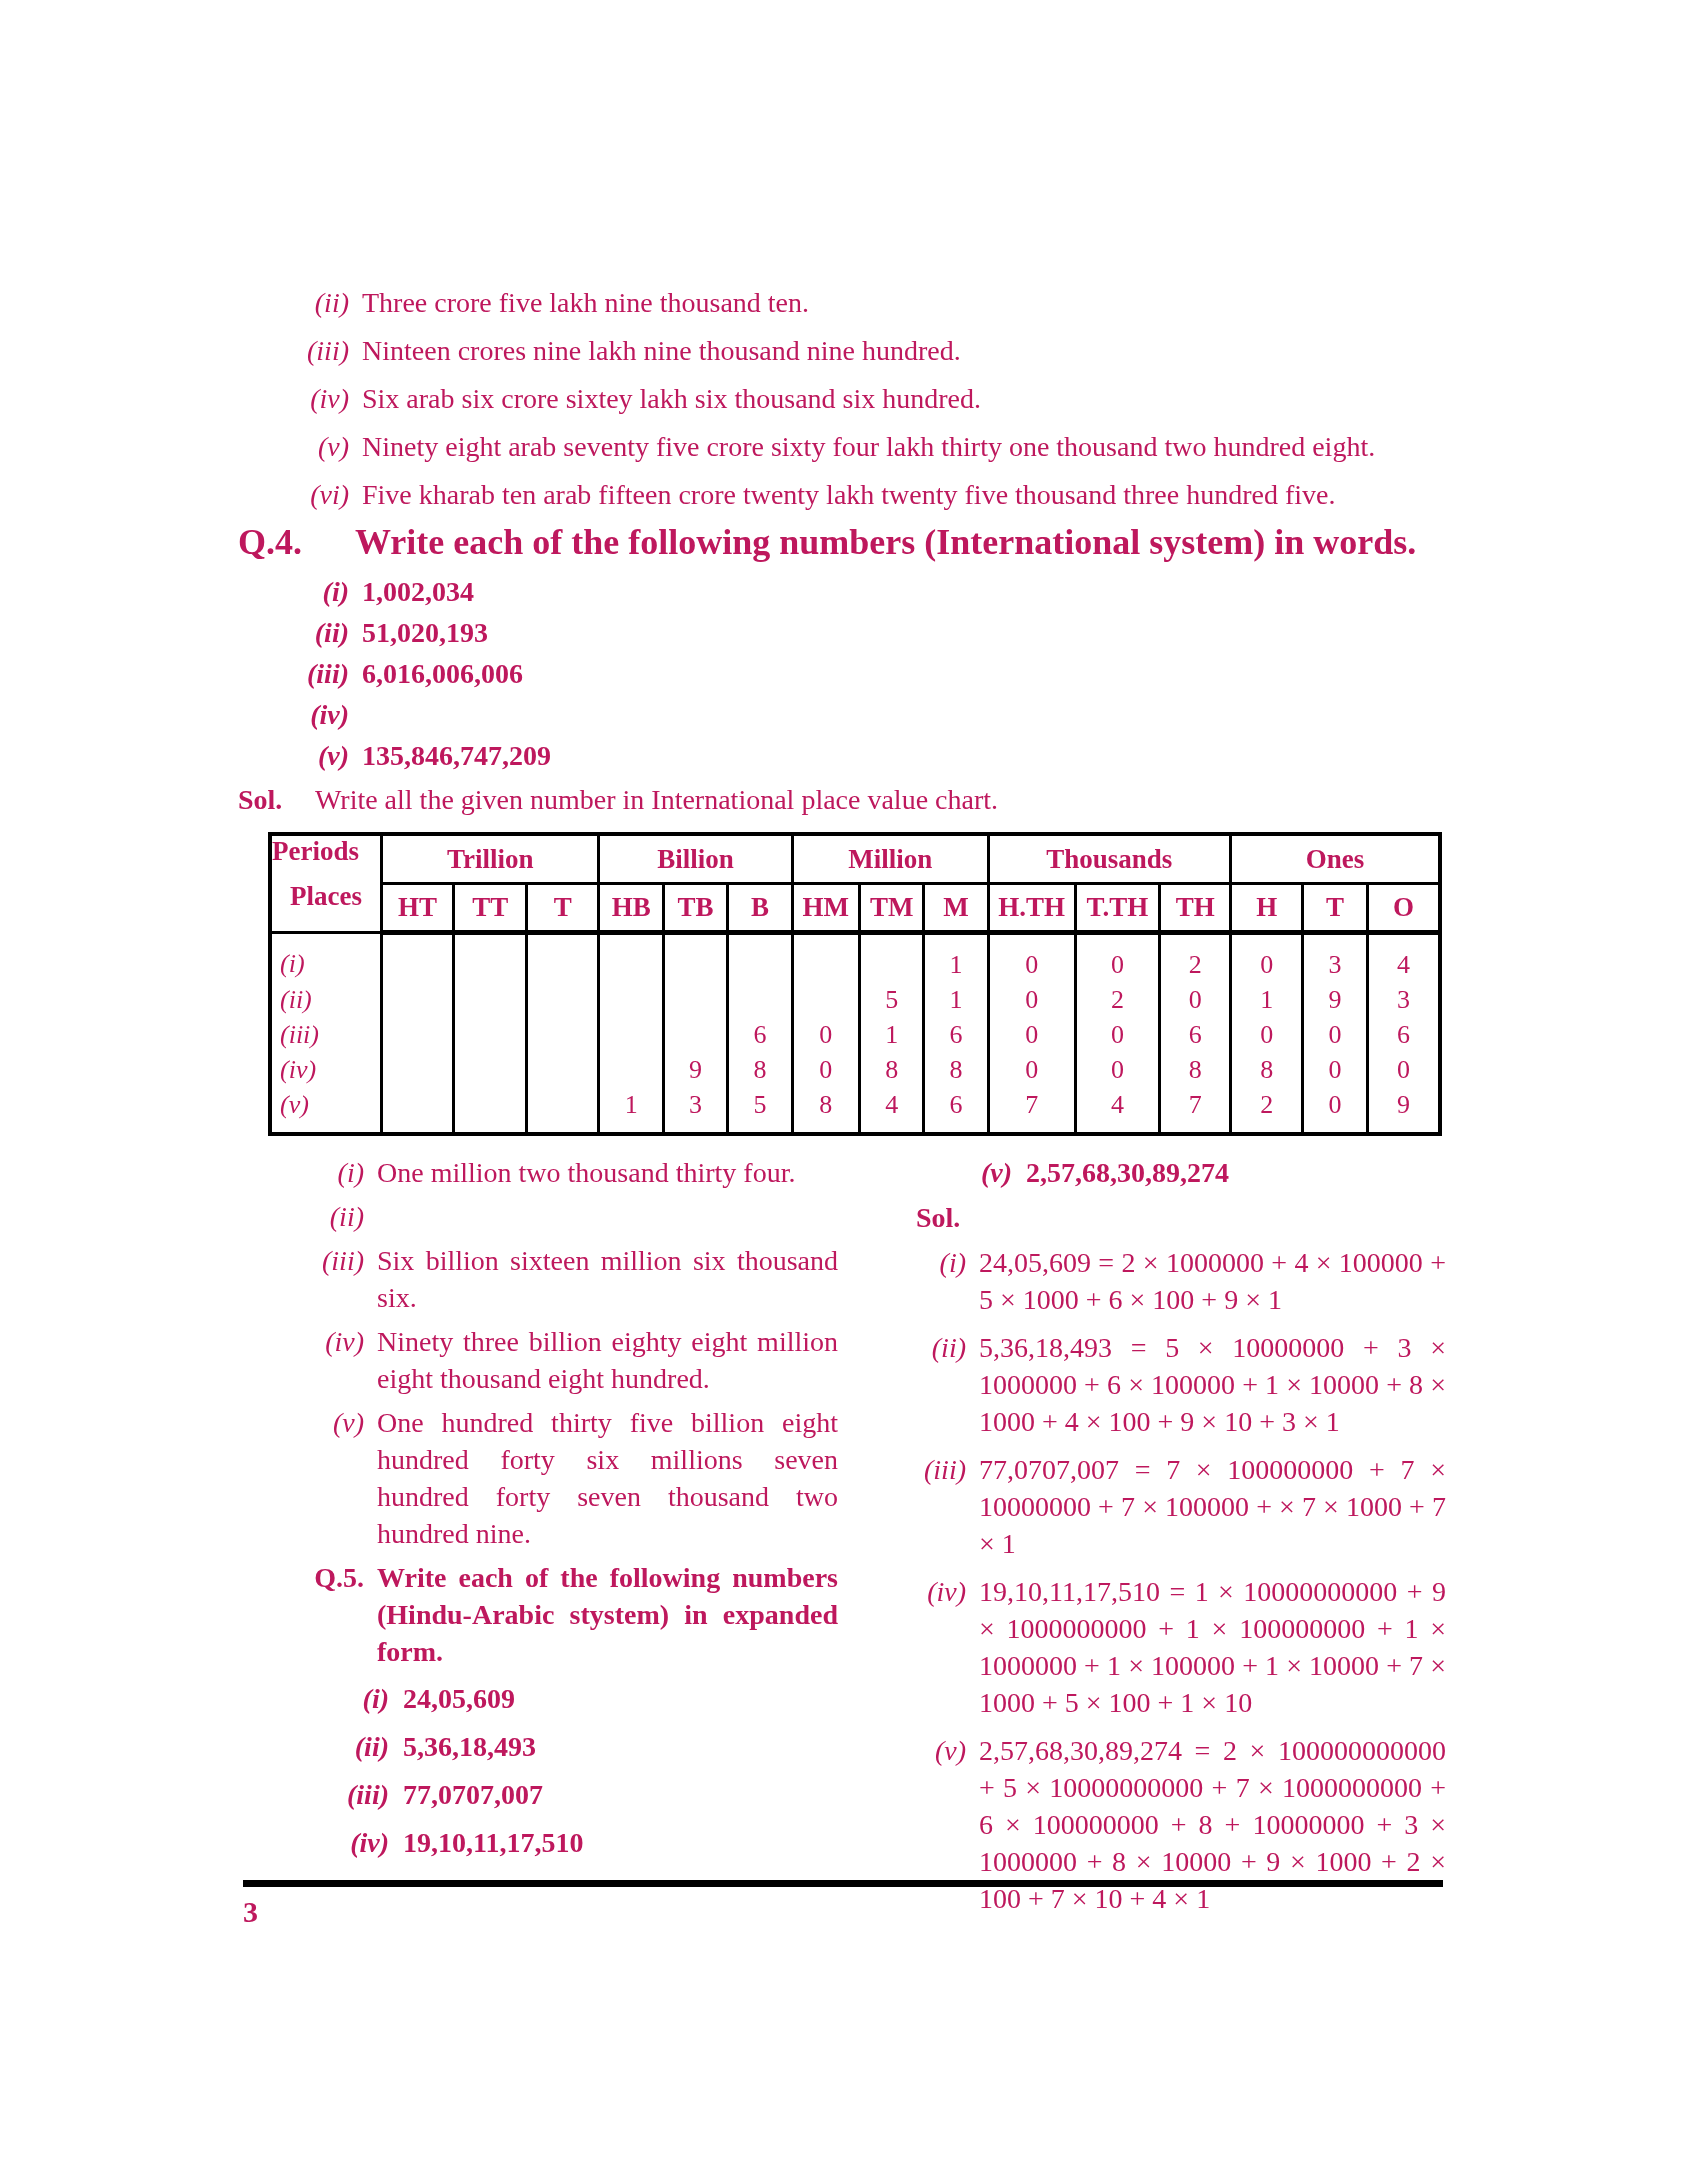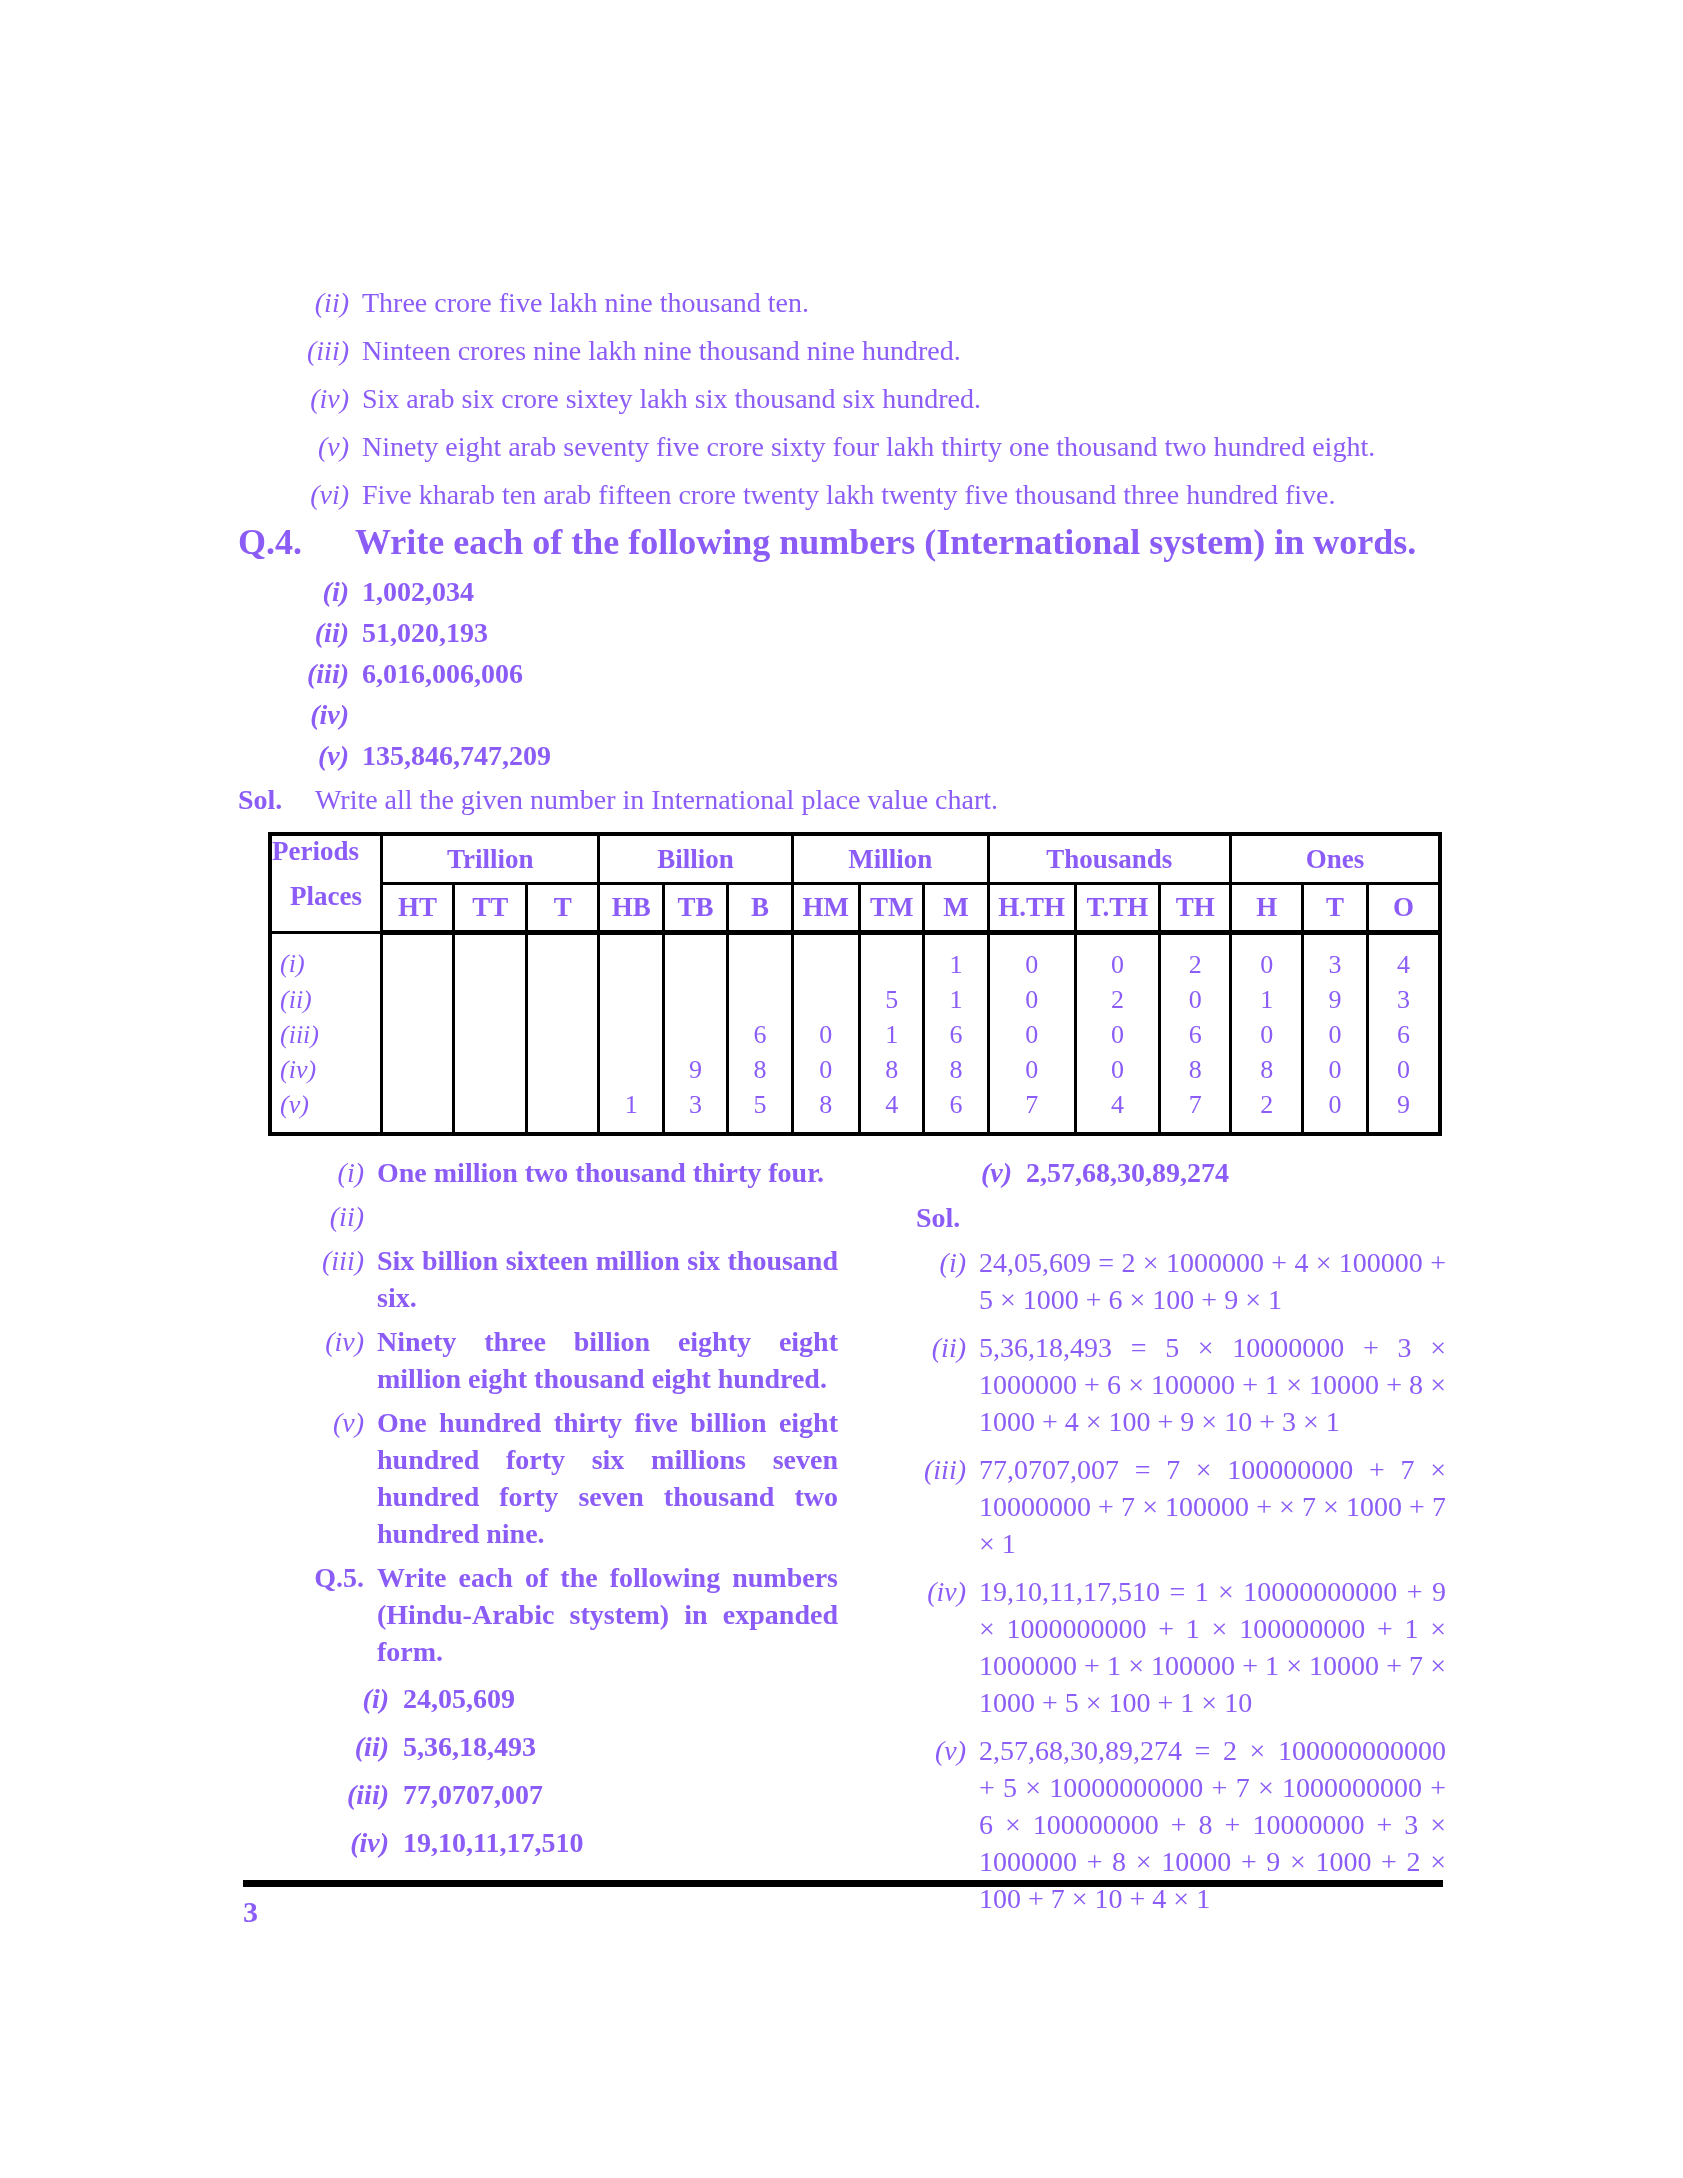--- a/index.html
+++ b/index.html
@@ -1,17 +1,17 @@
 <!DOCTYPE html>
 <html><head>
 <meta charset="utf-8">
 <style>
   html,body{margin:0;padding:0;background:#888;}
   .page{
-    width:1683px;height:2178px;position:relative;background:#fff;color:#8b5cf6;
+    width:1683px;height:2178px;position:relative;background:#fff;color:#be185d;
     font-family:"Liberation Serif","DejaVu Serif",serif;overflow:hidden;
   }
   .content{padding:283px 238px 0 238px;}
   .row{display:flex;align-items:flex-start;}
   .lbl{font-style:italic;text-align:right;flex:0 0 auto;white-space:nowrap;}
   .txt{flex:1 1 auto;}
   
   .wl .row{font-size:28px;line-height:39px;margin-bottom:9px;}
   .wl .lbl{width:111px;padding-right:13px;}
   
@@ -38,21 +38,21 @@
     font-size:26px;vertical-align:middle;}
   table.pv tbody tr:first-child td{padding-top:12px;}
   table.pv tbody tr:last-child td{padding-bottom:10px;}
   table.pv tbody td.rl{text-align:left;padding-left:8px;font-style:italic;}
   
   .twocol{display:flex;margin-top:18px;}
   .col-left{flex:0 0 545px;margin-left:55px;width:545px;}
   .col-right{flex:0 0 530px;margin-left:78px;width:530px;}
   .ans .row{font-size:28px;line-height:37px;margin-bottom:7px;}
   .ans .lbl{width:71px;padding-right:13px;}
-  .ans .txt{text-align:justify;font-weight:bold;}
+  .ans .txt{text-align:justify;}
   .q5-head{display:flex;font-size:28px;line-height:37px;font-weight:bold;margin:6px 0 10px 0;}
   .q5-head .q-lbl{flex:0 0 71px;text-align:right;padding-right:13px;}
   .q5-head .q-title{flex:1;text-align:justify;}
   .q5i .row{font-size:28px;line-height:37px;margin:0 0 11px 50px;font-weight:bold;}
   .q5i .lbl{width:46px;padding-right:14px;}
   
   .exp-head{display:flex;font-size:28px;line-height:37px;font-weight:bold;margin-left:54px;margin-bottom:8px;}
   .exp-head .lbl{width:42px;padding-right:14px;}
   .sol2{font-weight:bold;font-size:28px;line-height:37px;margin-bottom:8px;}
   .exp .row{font-size:28px;line-height:37px;margin-bottom:11px;}

